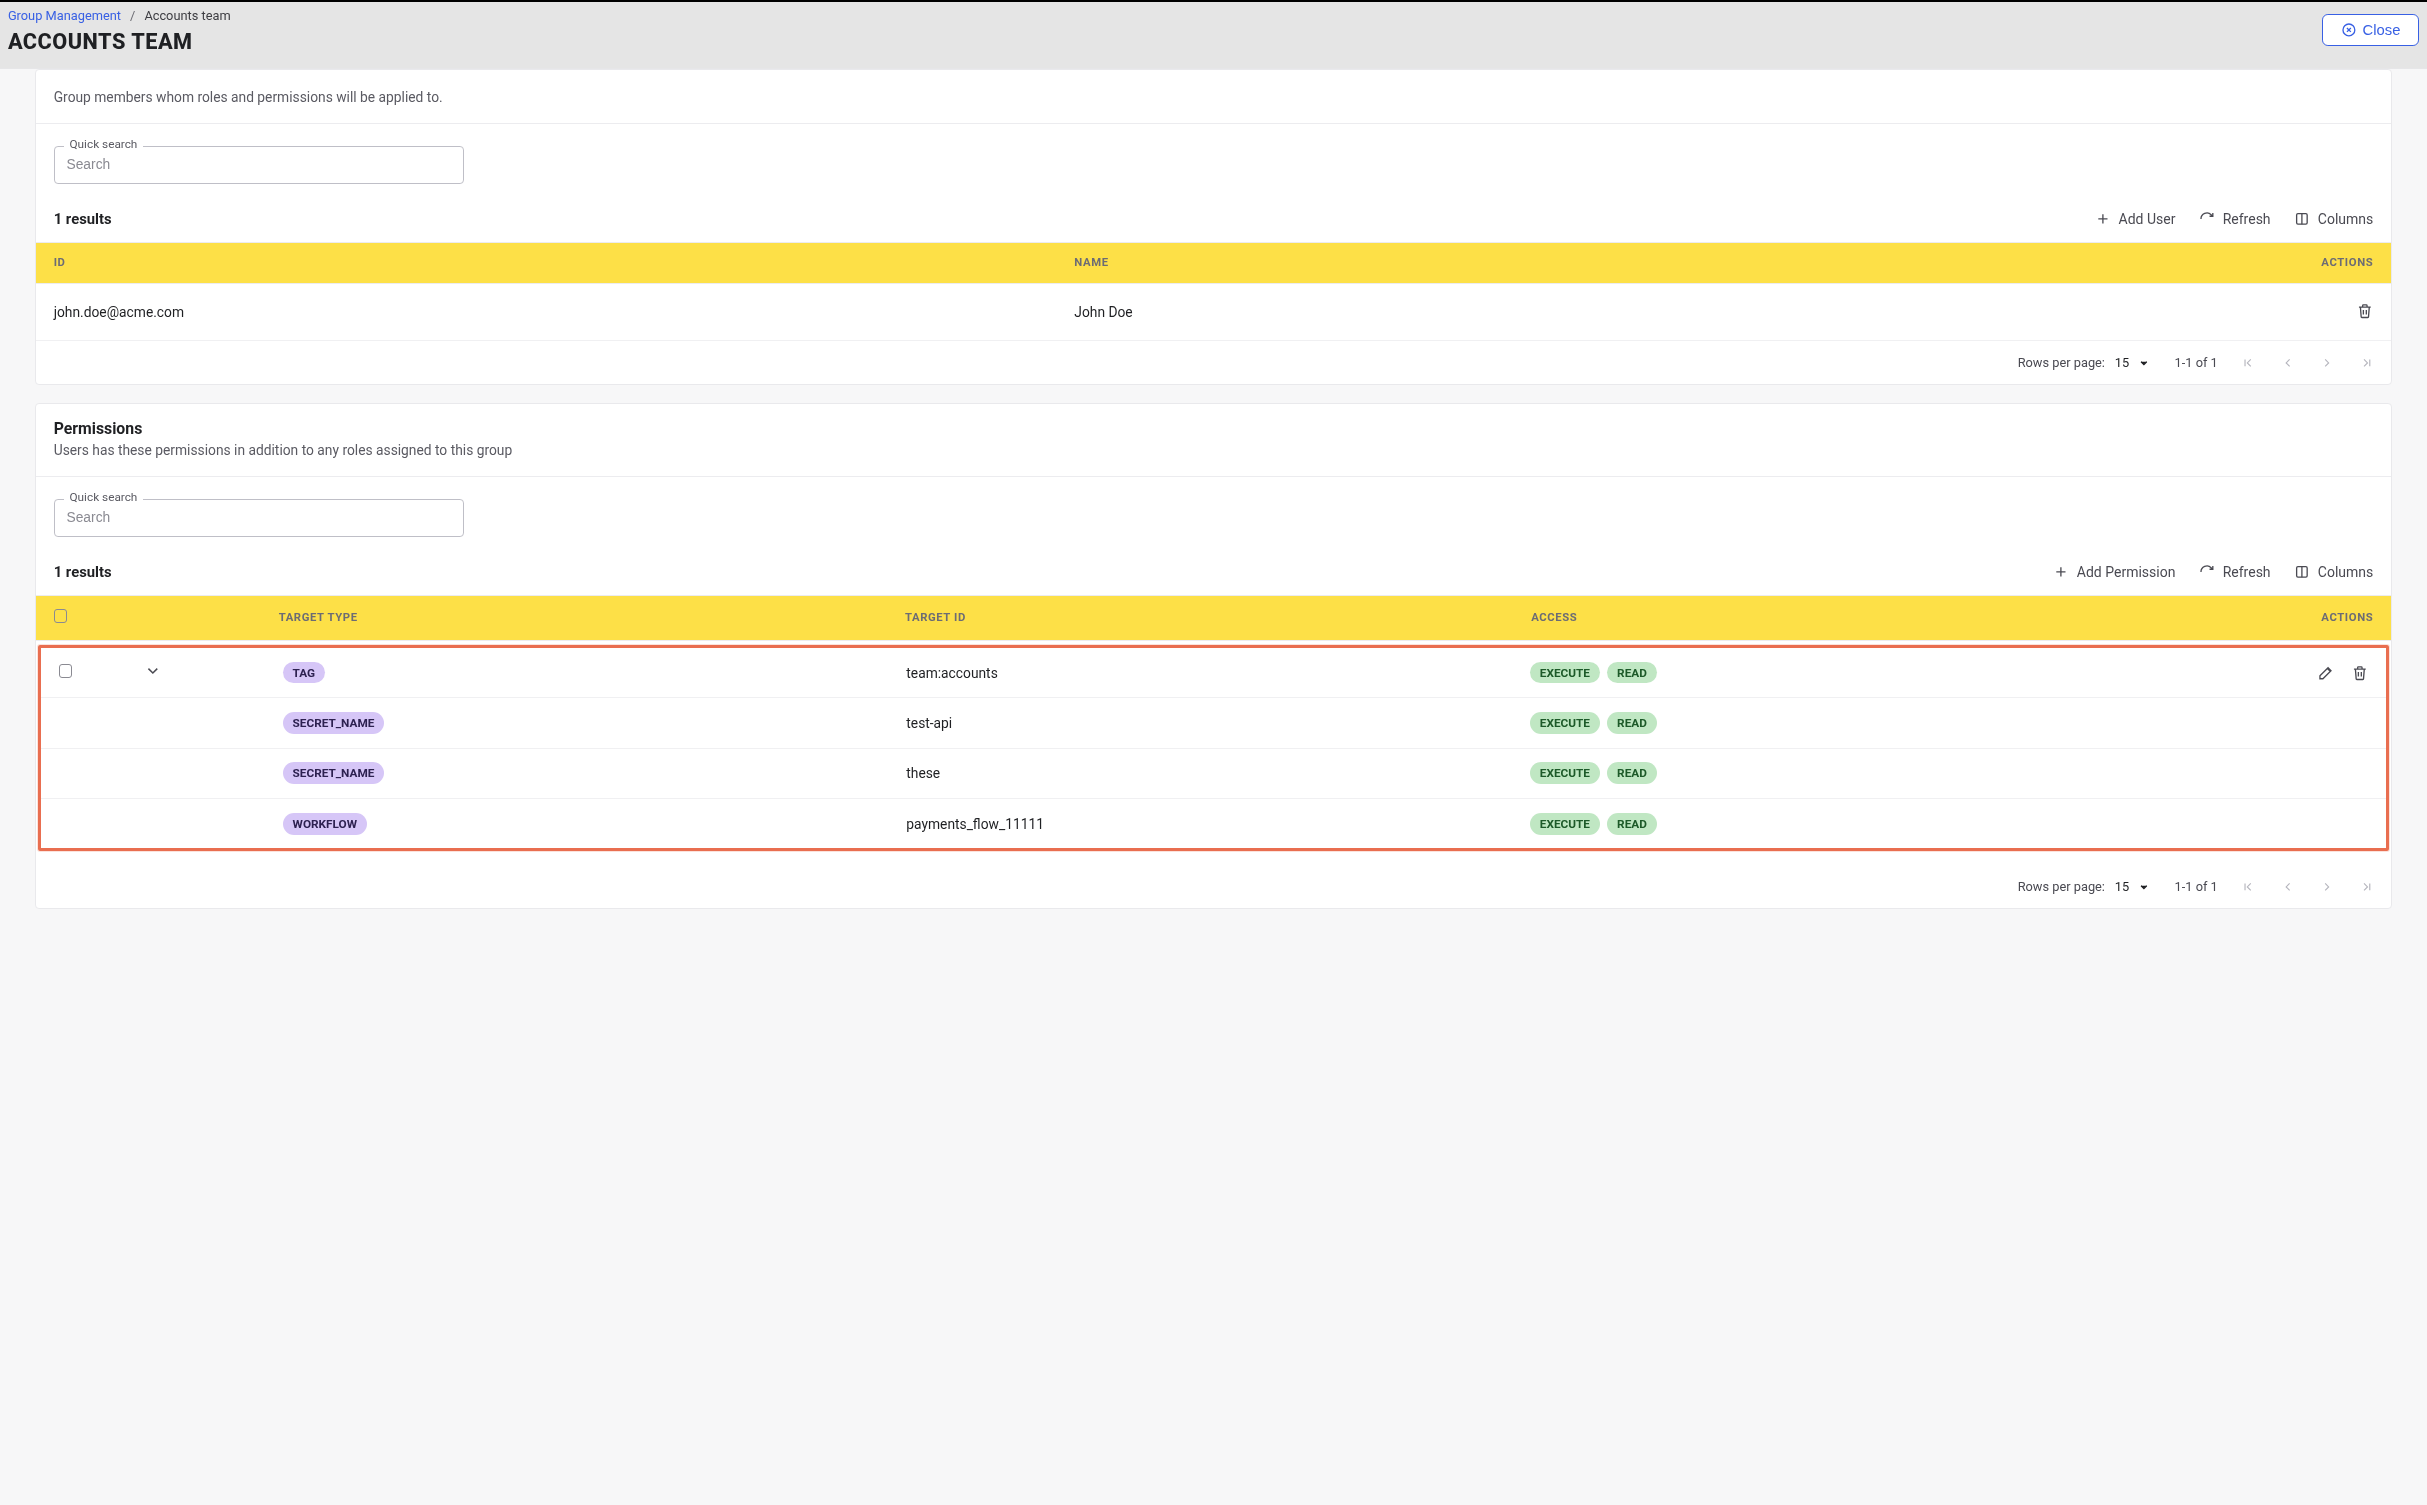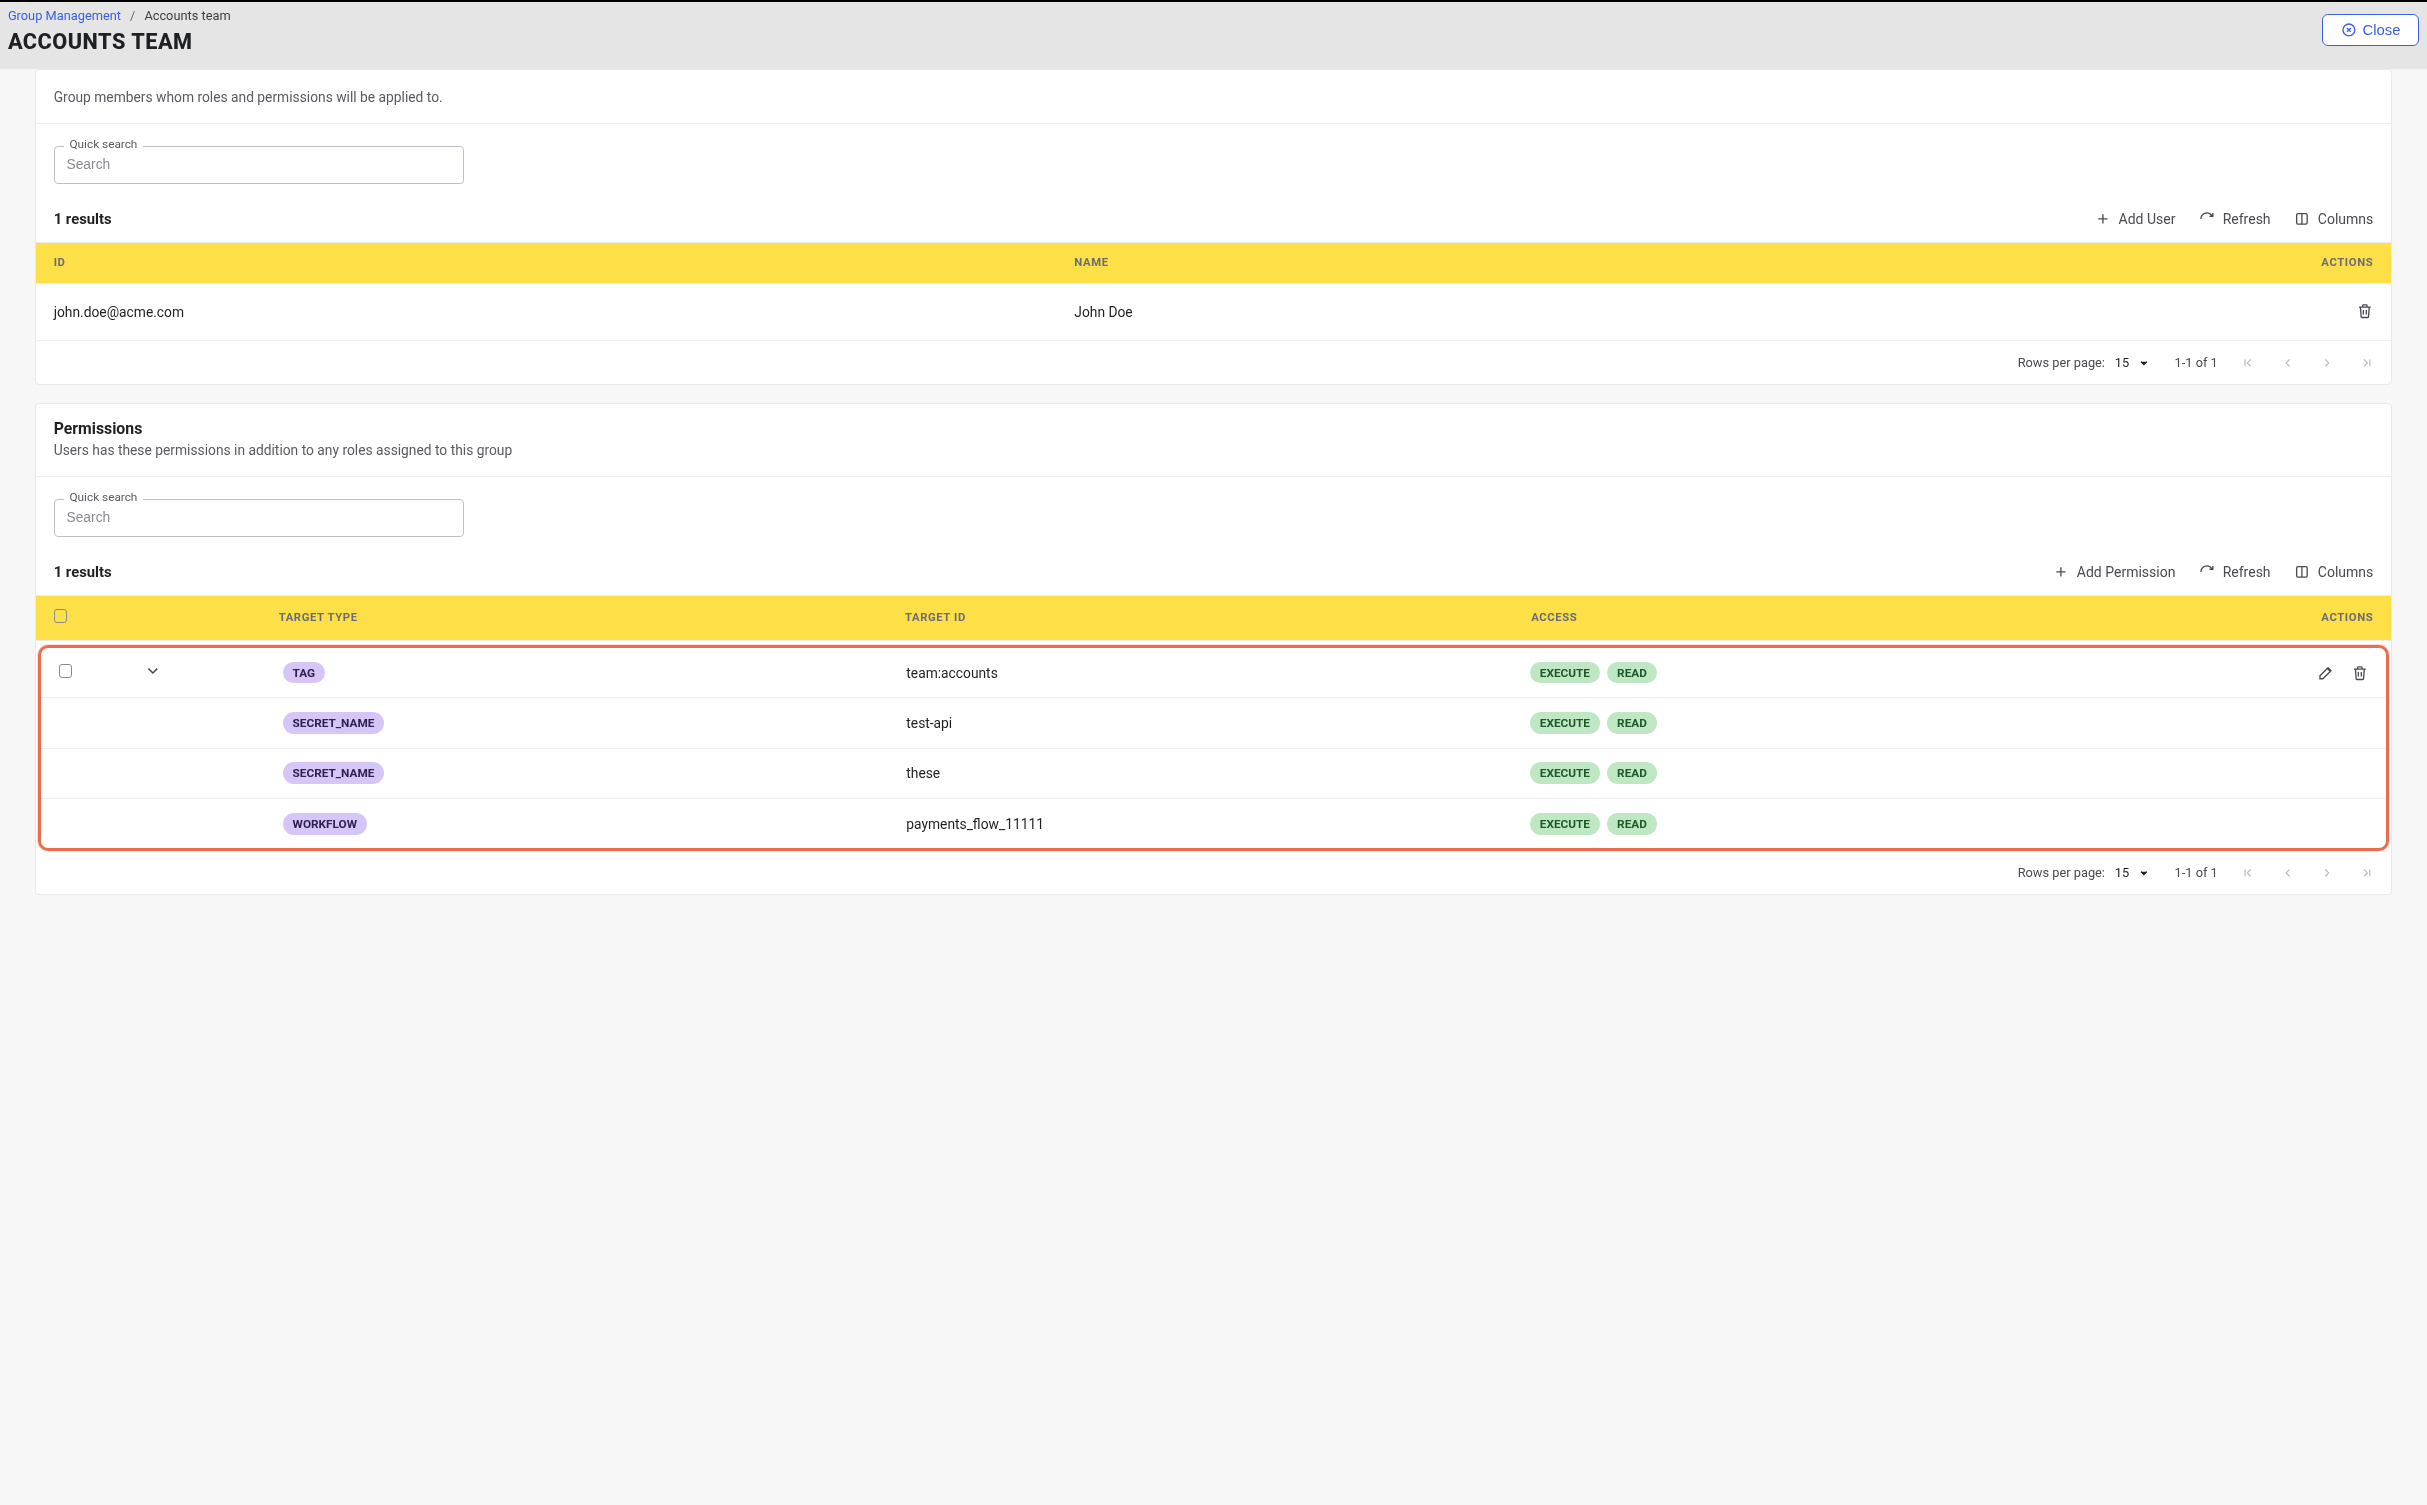--- a/index.html
+++ b/index.html
@@ -170,23 +170,23 @@
     padding: 3.9px 9.9px;
     border-radius: 11.8px;
     margin-right: 3.9px;
   }
 
   .higroup {
     margin: 3.9px 0 0 0;
   }
   .highlight-box {
     border: 3px solid #e96e50;
-    border-radius: 10px;
+    border-radius: 2px;
     box-shadow: 0 0 0 1px rgba(233,110,80,.2);
-    margin: 0 2px 0 2px;
+    margin: 0 2px 14px 2px;
   }
 
   
   .pagination {
     display: flex;
     justify-content: flex-end;
     align-items: center;
     gap: 23.6px;
     padding: 13.8px 17.7px;
     color: #4a4a52;

